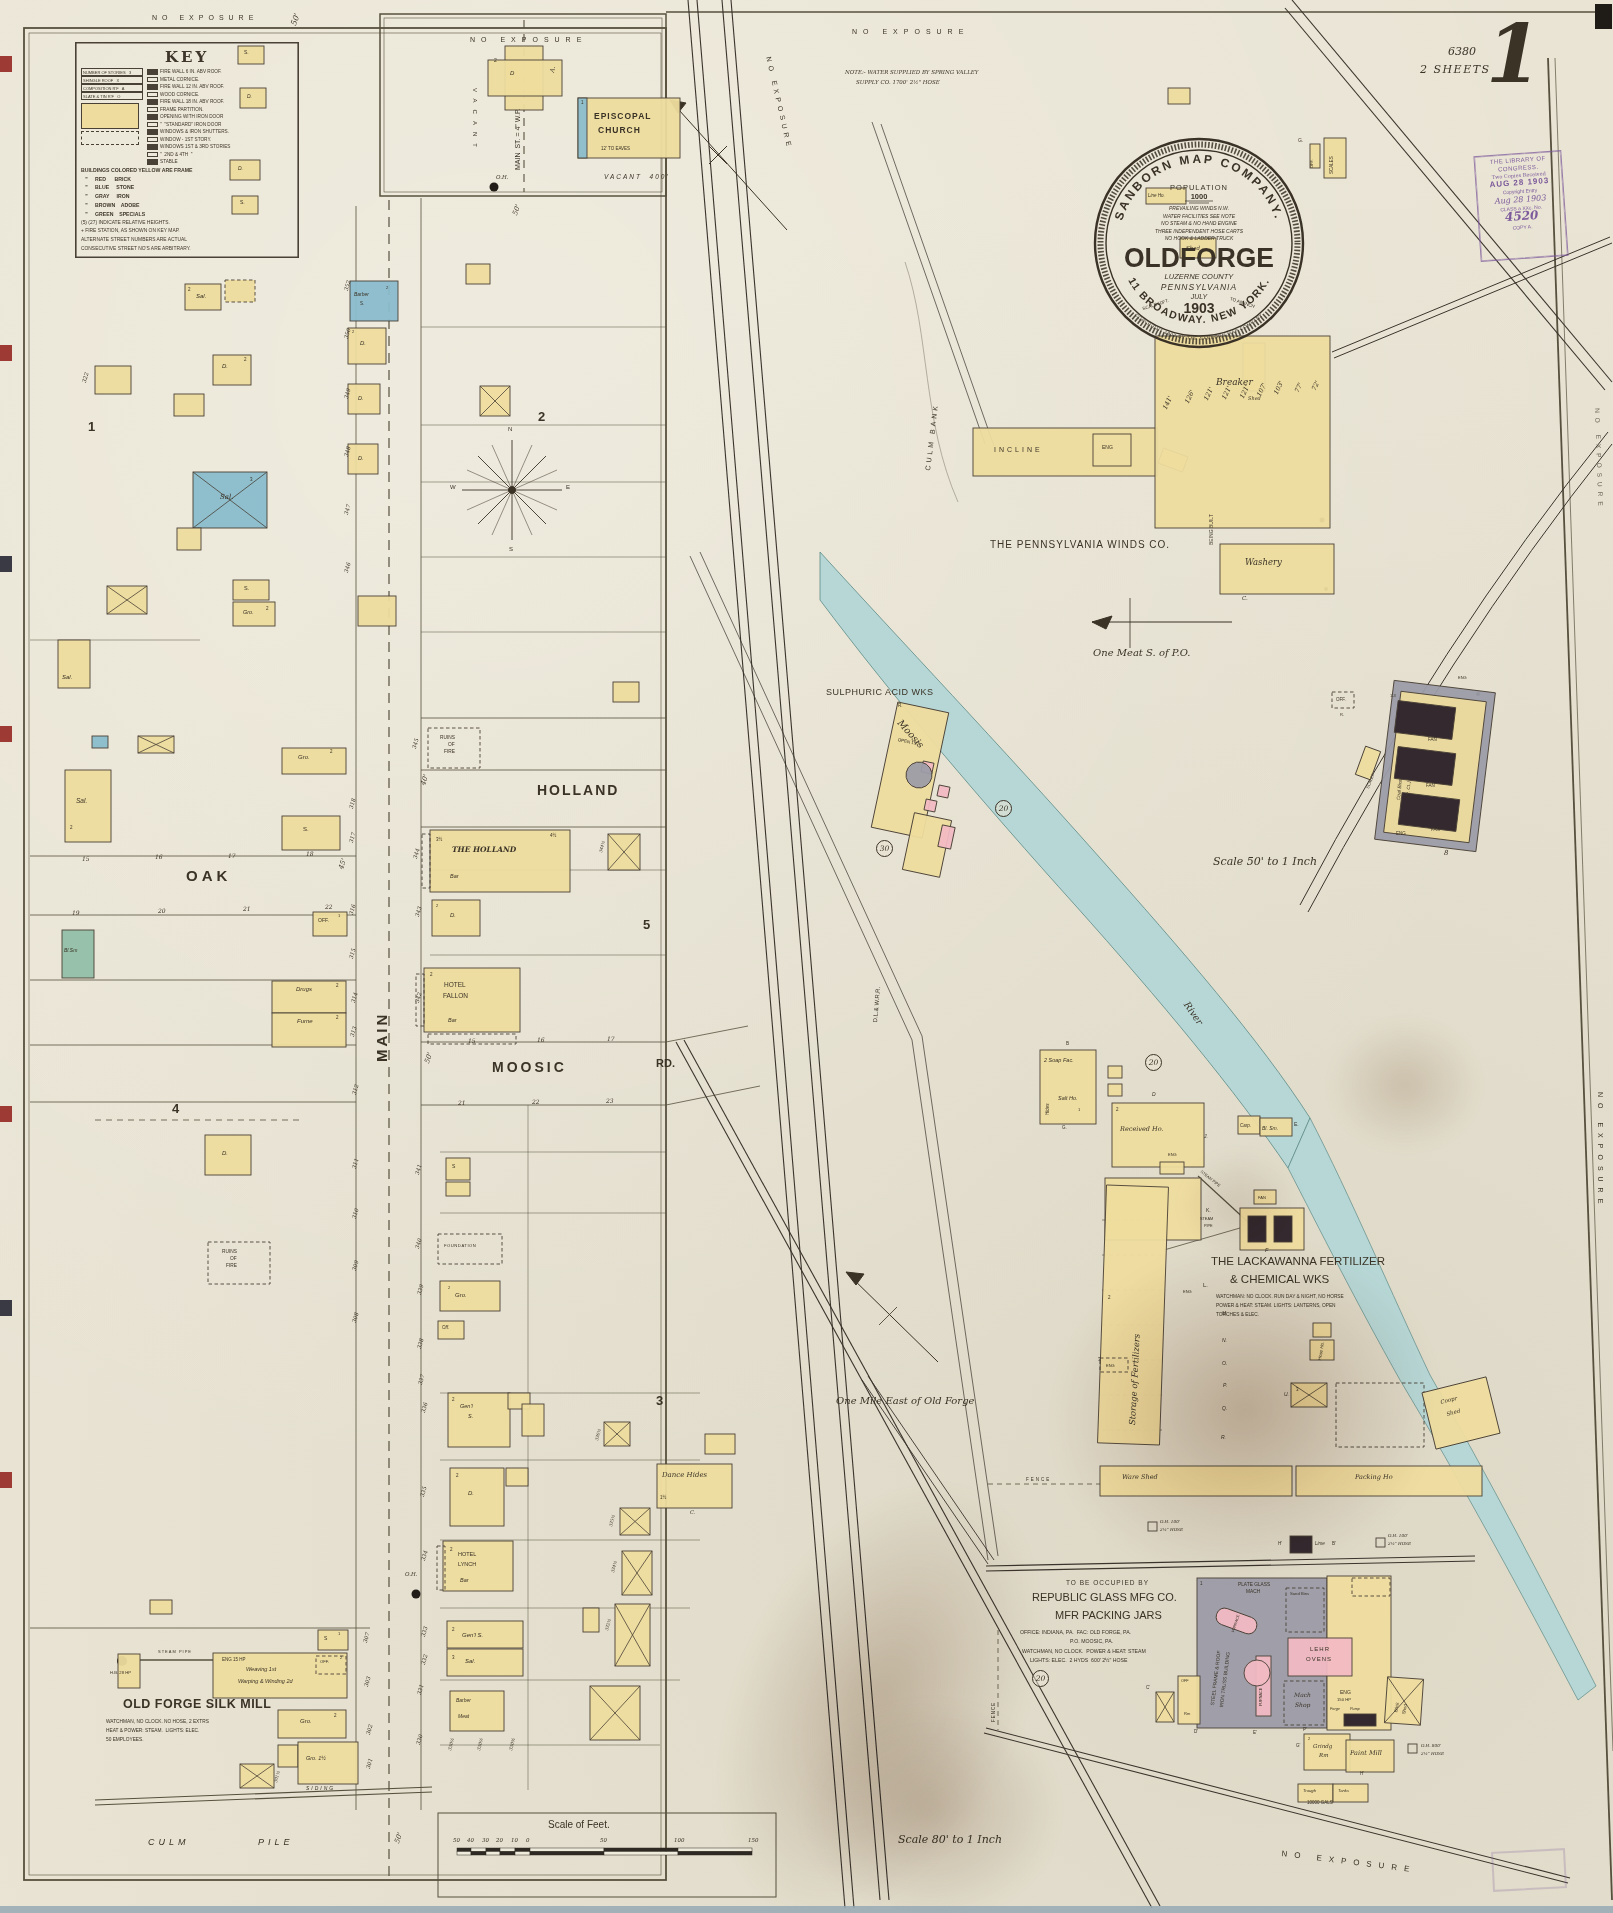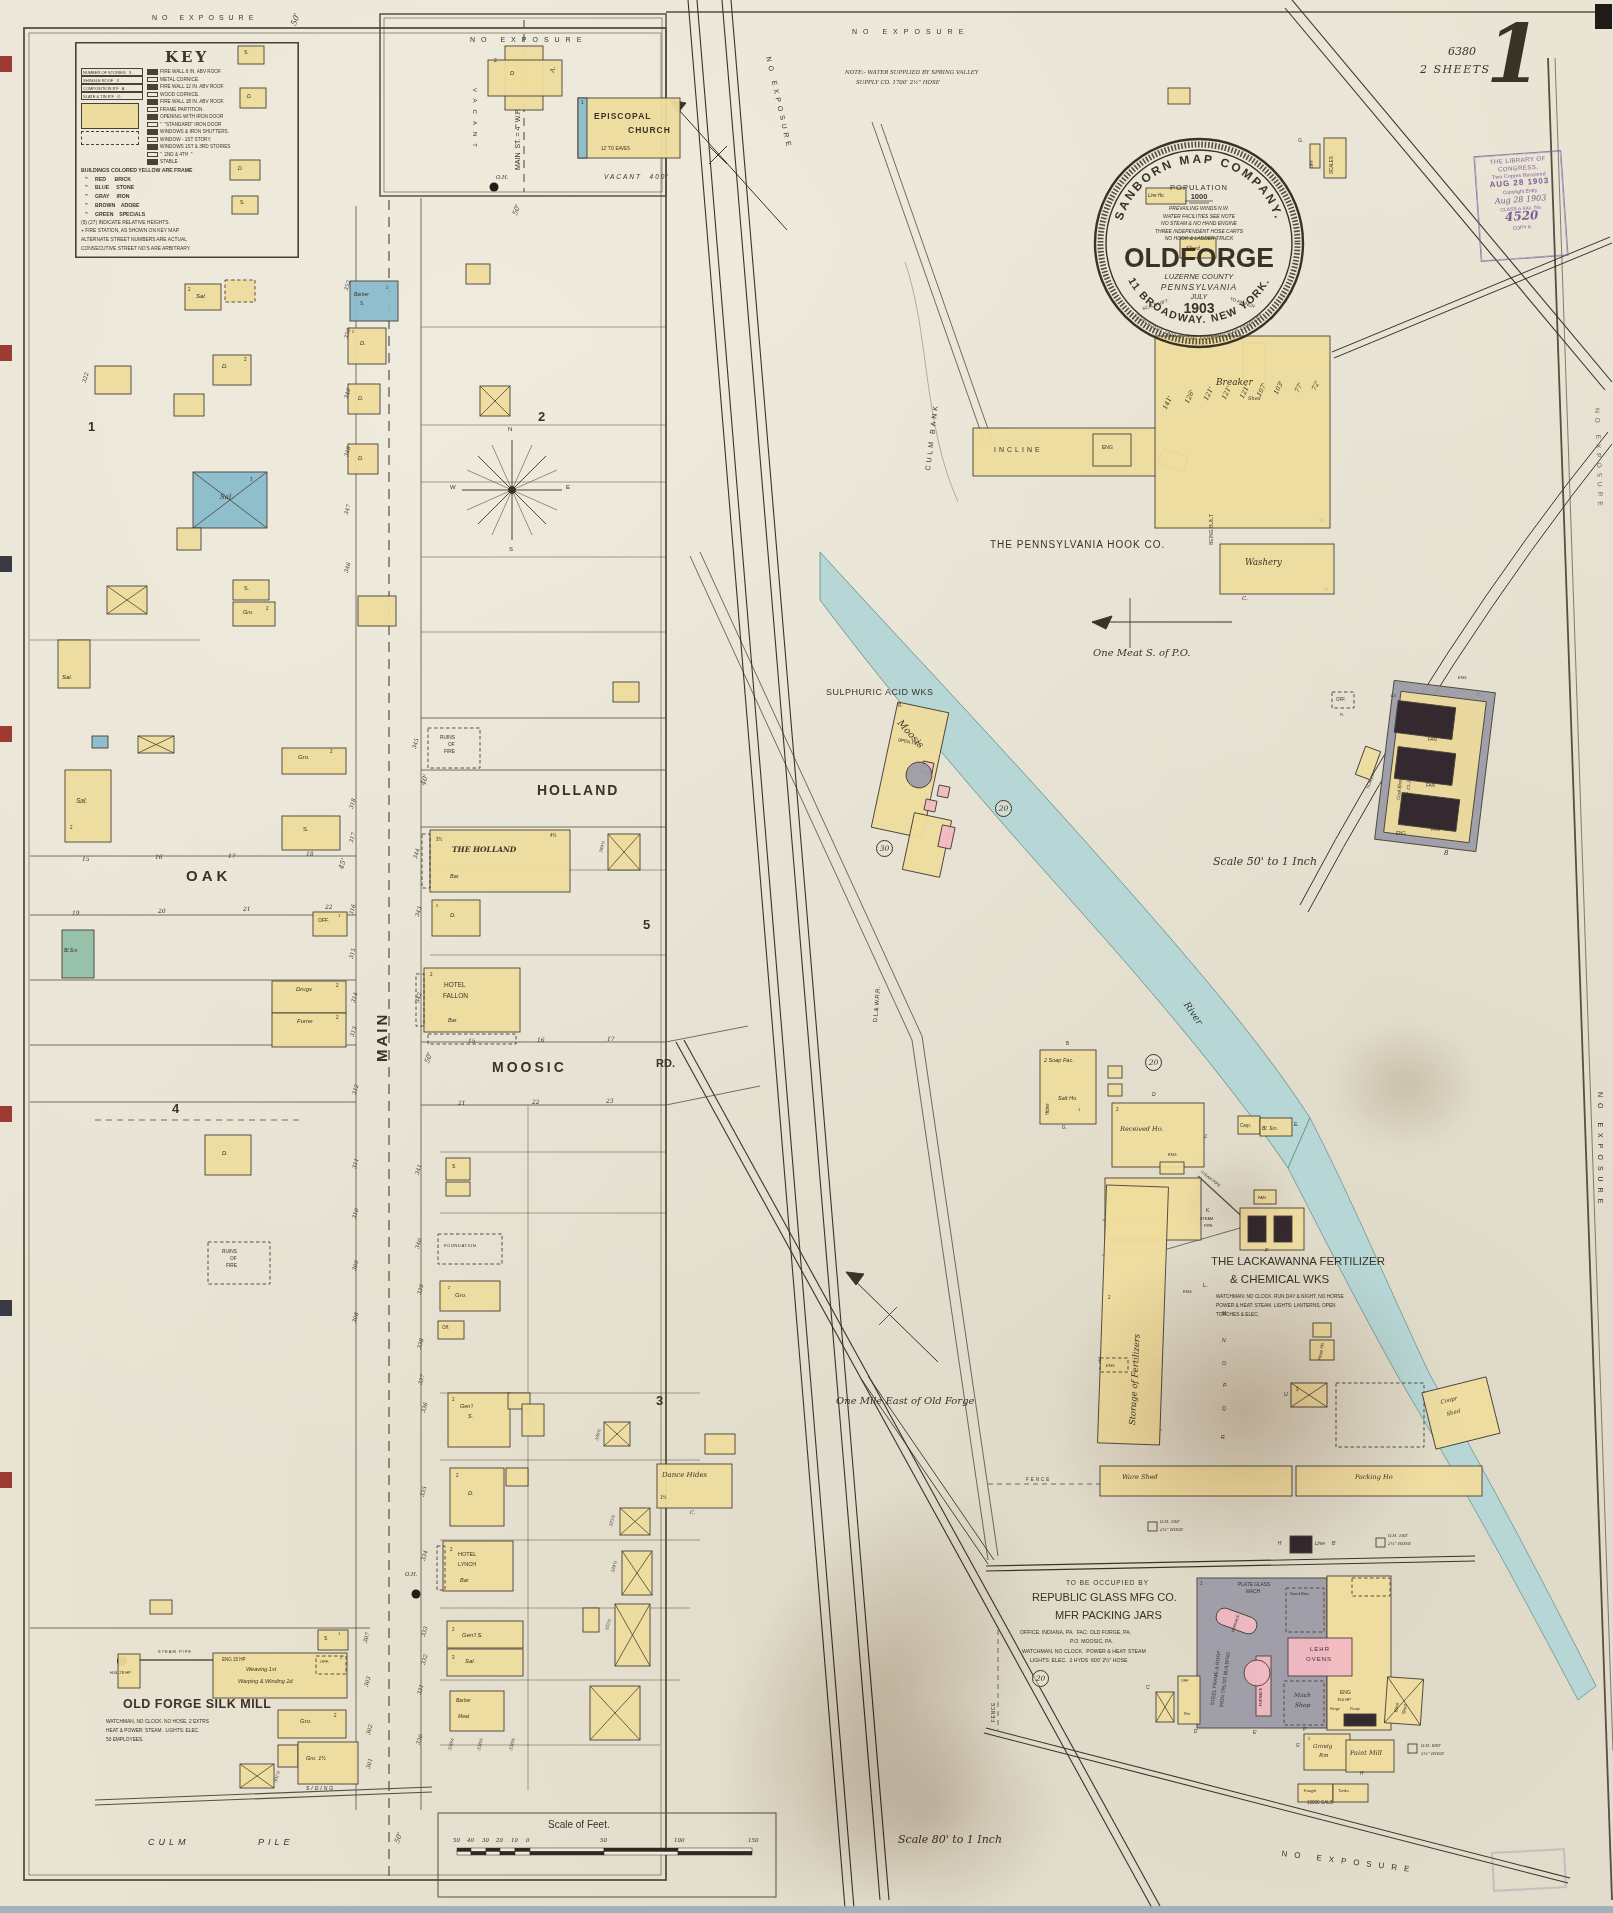--- a/index.html
+++ b/index.html
@@ -661,21 +661,21 @@
       <span class="ml" style="left: 152px; top: 14px; font-size: 7px; letter-spacing: 5px;">NO EXPOSURE</span>
       <span class="ml hand" style="left: 290px; top: 24px; font-size: 8px; transform: rotate(-70deg);">50'</span>
       <span class="ml" style="left: 470px; top: 36px; font-size: 7px; letter-spacing: 6px;">NO EXPOSURE</span>
       <span class="ml" style="left: 478px; top: 88px; font-size: 6px; transform: rotate(90deg); letter-spacing: 7px;">VACANT</span>
       <span class="ml" style="left: 514px; top: 170px; font-size: 7px; transform: rotate(-90deg);">MAIN  ST. = 4" W.P.</span>
       <span class="ml hand" style="left: 549px; top: 72px; font-size: 6px; transform: rotate(-80deg);">A.</span>
       <span class="ml" style="left: 494px; top: 58px; font-size: 5px;">2</span>
       <span class="ml i" style="left: 510px; top: 70px; font-size: 6px;">D</span>
       <span class="ml" style="left: 581px; top: 101px; font-size: 4.5px;">1</span>
       <span class="ml" style="left: 594px; top: 112px; font-size: 8.5px; font-weight: 600; letter-spacing: 1px;">EPISCOPAL</span>
-      <span class="ml" style="left: 628px; top: 126px; font-size: 8.5px; font-weight: 600; letter-spacing: 1px;">CHURCH</span>
+      <span class="ml" style="left: 598px; top: 126px; font-size: 8.5px; font-weight: 600; letter-spacing: 1px;">CHURCH</span>
       <span class="ml" style="left: 601px; top: 147px; font-size: 4.5px;">12' TO EAVES</span>
       <span class="ml hand" style="left: 496px; top: 175px; font-size: 5.5px;">O.H.</span>
       <span class="ml i" style="left: 604px; top: 174px; font-size: 6.5px; letter-spacing: 2px;">VACANT  400'</span>
       <span class="ml hand" style="left: 512px; top: 214px; font-size: 7px; transform: rotate(-70deg);">50'</span>
       <span class="ml" style="left: 772px; top: 56px; font-size: 7px; transform: rotate(77deg); letter-spacing: 4px;">NO EXPOSURE</span>
       <span class="ml" style="left: 244px; top: 50px; font-size: 5px;">S.</span>
       <span class="ml i" style="left: 247px; top: 94px; font-size: 5px;">D.</span>
       <span class="ml i" style="left: 238px; top: 166px; font-size: 5px;">D.</span>
       <span class="ml" style="left: 240px; top: 200px; font-size: 5px;">S.</span>
       <span class="ml" style="left: 852px; top: 28px; font-size: 7px; letter-spacing: 6px;">NO EXPOSURE</span>
@@ -693,21 +693,21 @@
       <span class="ml ser" style="left: 1162px; top: 408px; font-size: 6.5px; transform: rotate(-65deg);">141'</span>
       <span class="ml ser" style="left: 1184px; top: 402px; font-size: 6.5px; transform: rotate(-65deg);">126'</span>
       <span class="ml ser" style="left: 1203px; top: 399px; font-size: 6.5px; transform: rotate(-65deg);">121'</span>
       <span class="ml ser" style="left: 1221px; top: 398px; font-size: 6.5px; transform: rotate(-65deg);">121'</span>
       <span class="ml ser" style="left: 1239px; top: 397px; font-size: 6.5px; transform: rotate(-65deg);">121'</span>
       <span class="ml ser" style="left: 1256px; top: 395px; font-size: 6.5px; transform: rotate(-65deg);">107'</span>
       <span class="ml ser" style="left: 1273px; top: 393px; font-size: 6.5px; transform: rotate(-65deg);">103'</span>
       <span class="ml ser" style="left: 1294px; top: 391px; font-size: 6.5px; transform: rotate(-65deg);">77'</span>
       <span class="ml ser" style="left: 1311px; top: 389px; font-size: 6.5px; transform: rotate(-65deg);">72'</span>
       <span class="ml" style="left: 1209px; top: 545px; font-size: 5px; transform: rotate(-90deg);">BEING BUILT</span>
-      <span class="ml" style="left: 990px; top: 540px; font-size: 10px; font-weight: 500; letter-spacing: 1px;">THE PENNSYLVANIA HOOK CO.</span>
+      <span class="ml" style="left: 990px; top: 540px; font-size: 10px; font-weight: 500; letter-spacing: 1px;">THE PENNSYLVANIA WINDS CO.</span>
       <span class="ml ser" style="left: 1245px; top: 558px; font-size: 8.5px;">Washery</span>
       <span class="ml hand" style="left: 1242px; top: 596px; font-size: 5.5px;">C.</span>
       <span class="ml ser" style="left: 1093px; top: 648px; font-size: 10px;">One Meat S. of P.O.</span>
       <span class="ml" style="left: 924px; top: 470px; font-size: 7px; transform: rotate(-83deg); letter-spacing: 3px;">CULM BANK</span>
       <span class="ml" style="left: 1458px; top: 676px; font-size: 4px;">ENG</span>
       <span class="ml" style="left: 1390px; top: 694px; font-size: 4px;">1-3</span>
       <span class="ml" style="left: 1428px; top: 738px; font-size: 4.5px;">FAN</span>
       <span class="ml" style="left: 1426px; top: 784px; font-size: 4.5px;">FAN</span>
       <span class="ml" style="left: 1431px; top: 828px; font-size: 4.5px;">FAN</span>
       <span class="ml" style="left: 1396px; top: 832px; font-size: 4.5px;">ENG</span>

